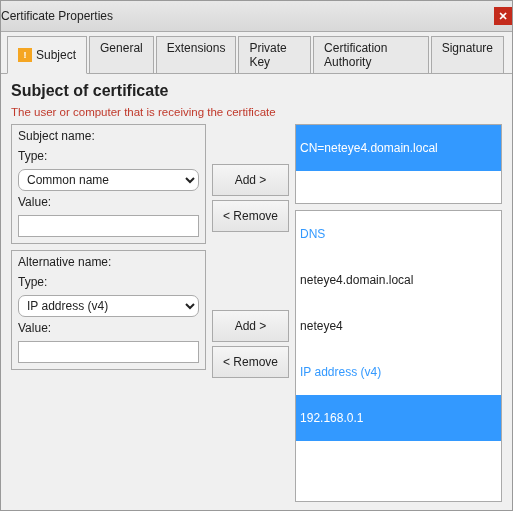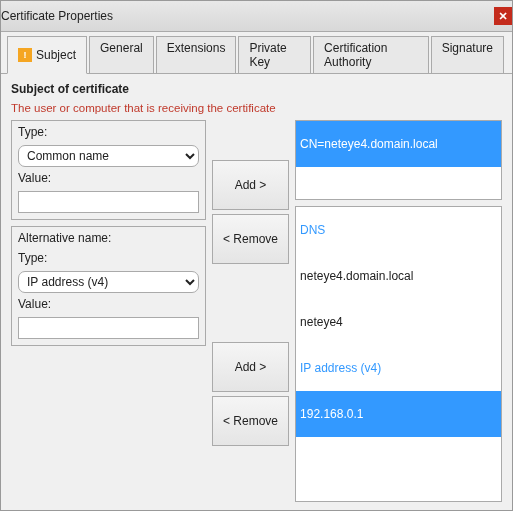--- a/index.html
+++ b/index.html
@@ -96,21 +96,21 @@
       display: flex;
       flex-direction: column;
       gap: 6px;
     }
     .description {
       font-size: 11.5px;
       color: #222;
       line-height: 1.4;
     }
     .section-title {
-      font-size: 12px;
+      font-size: 16px;
       font-weight: bold;
       color: #222;
     }
     .section-subtitle {
       font-size: 11.5px;
       color: #c0392b;
     }
     .left-panel {
       display: flex;
       flex-direction: column;
@@ -139,21 +139,21 @@
     }
     select {
       appearance: auto;
       border-radius: 7px;
     }
     input[type="text"] {
       background: white;
       height: 22px;
     }
     .btn {
-      padding: 17px 10px;
+      padding: 8px 10px;
       font-size: 12px;
       border: 1px solid #aaa;
       background: linear-gradient(to bottom, #f5f5f5, #e5e5e5);
       cursor: pointer;
       color: #222;
       min-width: 72px;
       text-align: center;
     }
     .list-box {
       flex: 1;
@@ -234,20 +234,21 @@
 
   <div class="content">
     <div class="section-title">Subject of certificate</div>
     <div class="section-subtitle">The user or computer that is receiving the certificate</div>
 
     <div class="panels-row">
 
       <div class="left-panel">
 
         <div class="group-outer">
+          <div class="group-outer-title">Subject name:</div>
           <div class="field-label">Type:</div>
           <select>
             <option>Common name</option>
             <option>Organization</option>
             <option>Organizational unit</option>
             <option>Country</option>
             <option>State/province</option>
             <option>City/locality</option>
           </select>
           <div class="field-label">Value:</div>

